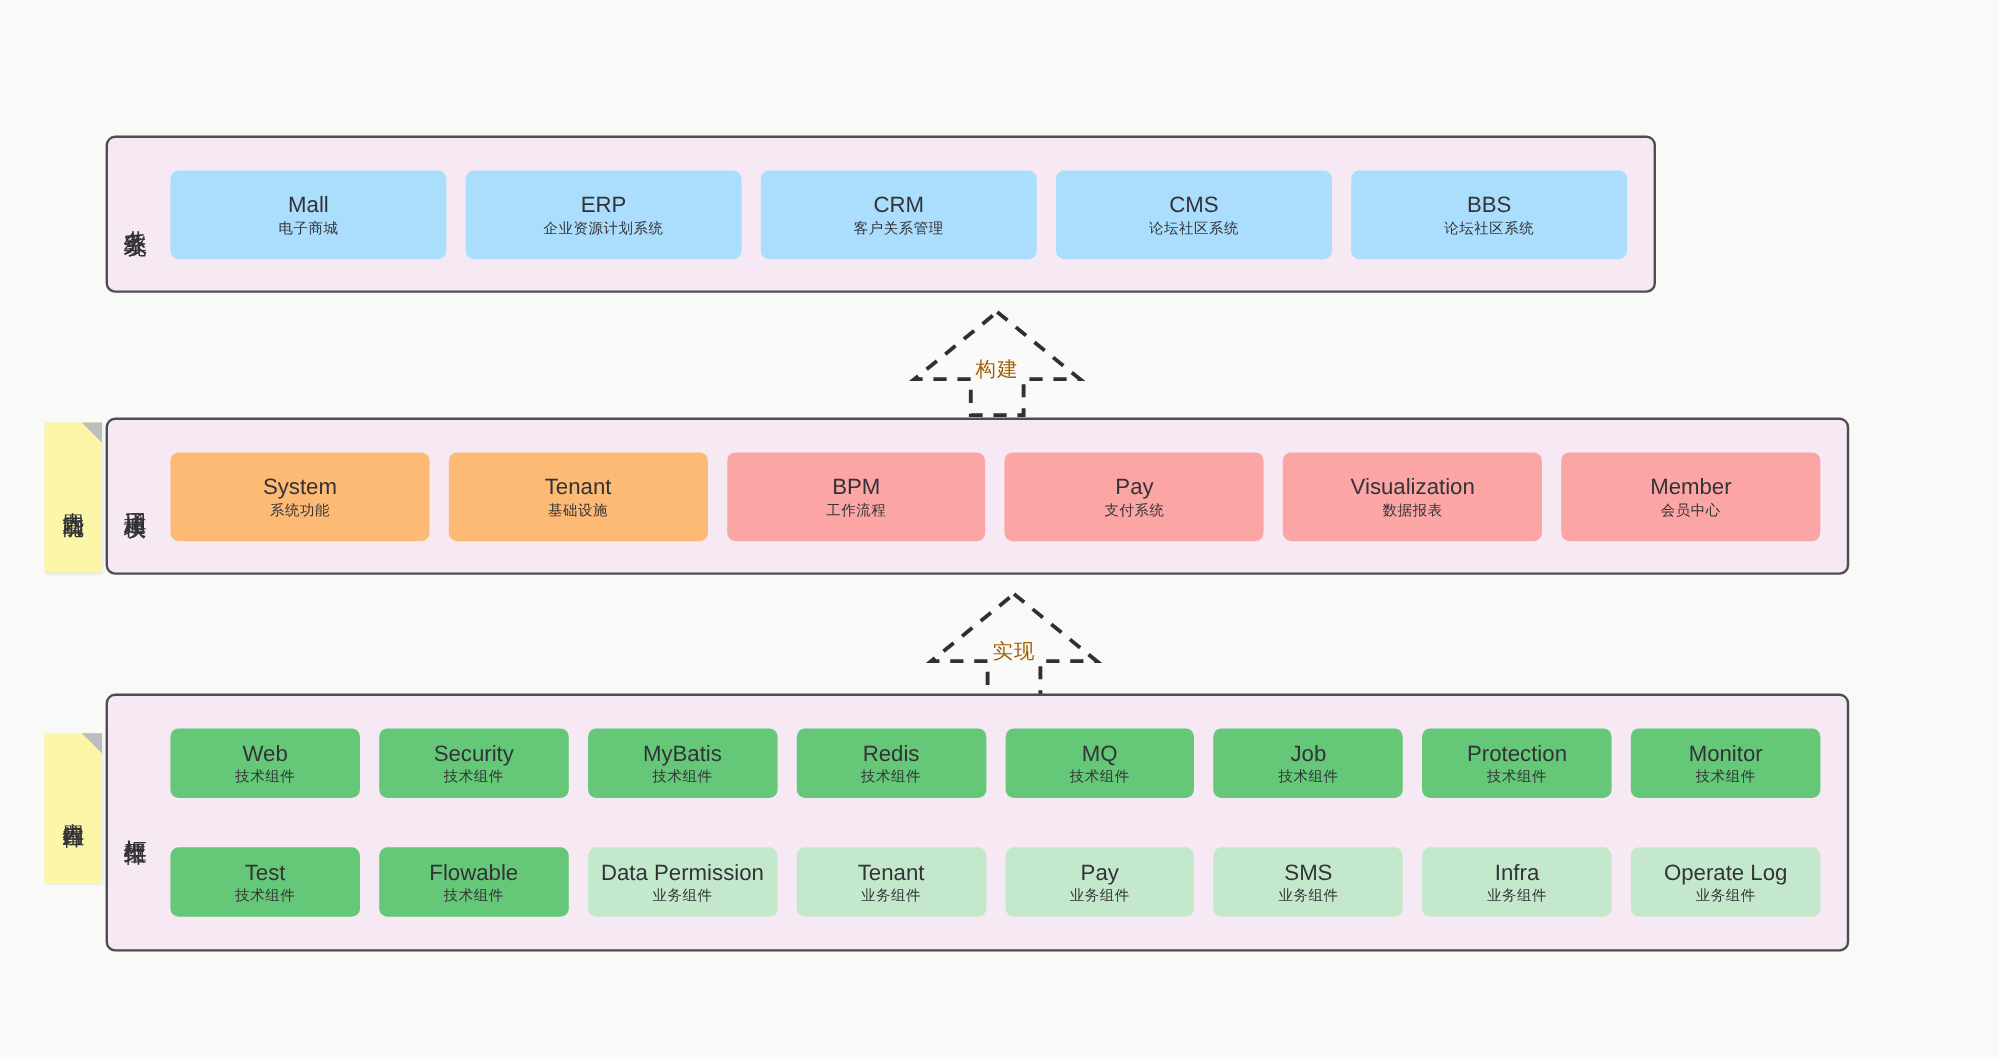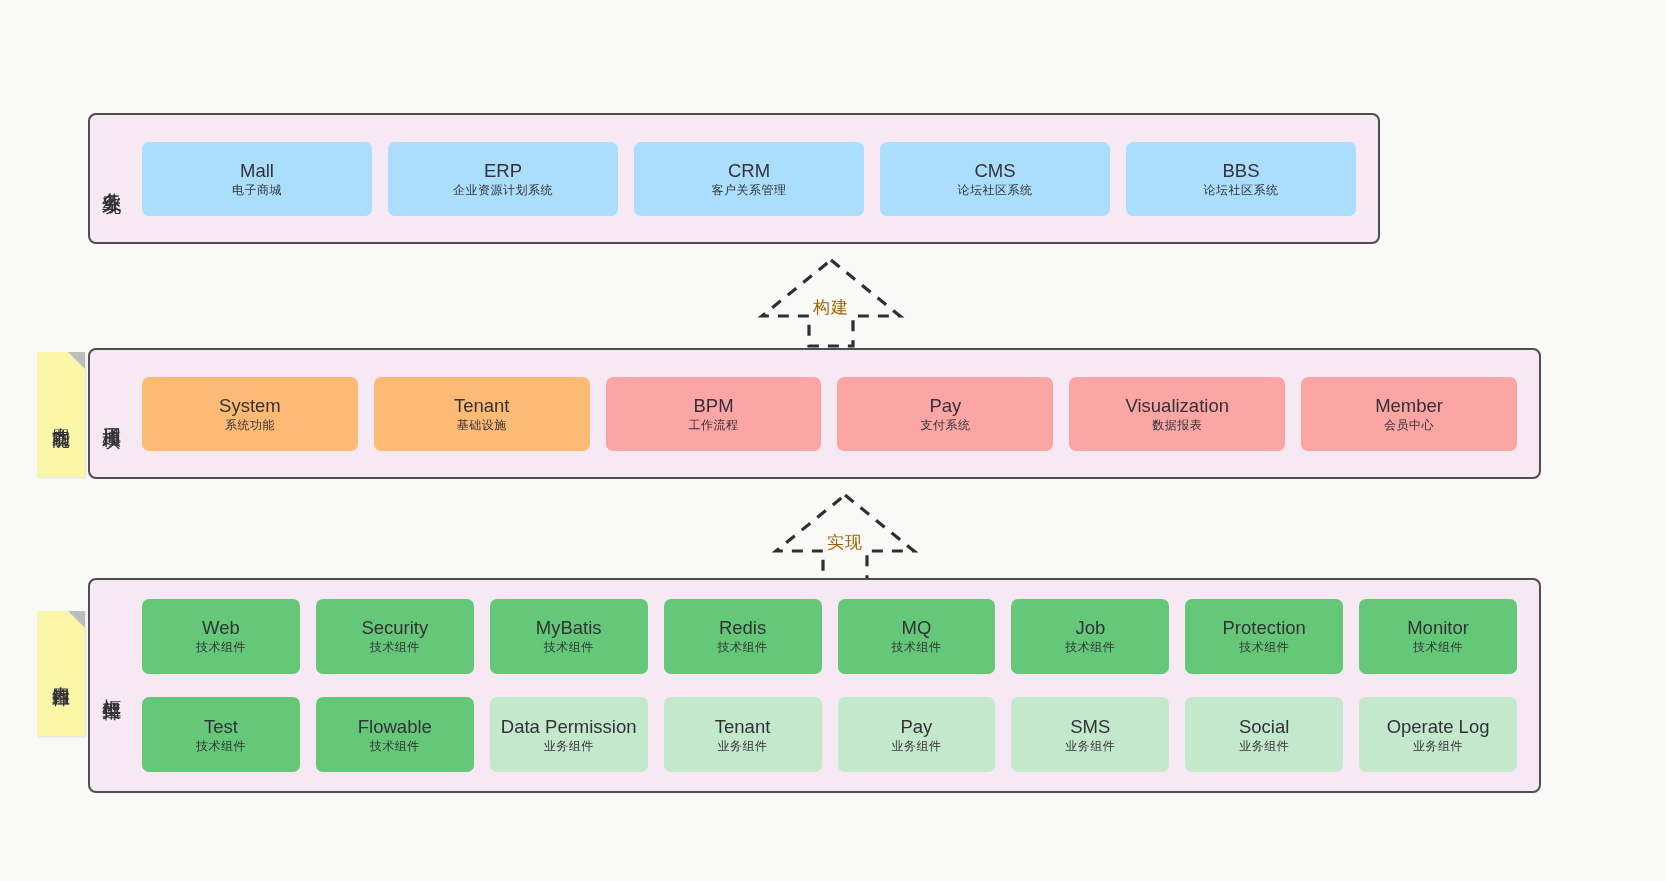--- a/index.html
+++ b/index.html
@@ -89,21 +89,21 @@
   #layer-business { left: 88px; top: 113px; width: 1292px; height: 131px; }
   #layer-business .node { height: 74px; }
 
   
   #layer-modules { left: 88px; top: 348px; width: 1453px; height: 131px; }
   #layer-modules .node { height: 74px; }
 
   
   #layer-framework { left: 88px; top: 578px; width: 1453px; height: 215px; }
   #layer-framework .layer-body { padding: 13px 14px 13px 0; gap: 12px; }
-  #layer-framework .node { height: 75px; }
+  #layer-framework .node { height: 58px; }
 
   
   .sticky {
     position: absolute;
     background: #fcf7a8;
     width: 48px;
     display: flex;
     align-items: center;
     justify-content: center;
     font-size: 18px;
@@ -357,21 +357,21 @@
           </div>
         </div>
         <div class="cell">
           <div class="node lightgreen">
             <span class="en">SMS</span>
             <span class="cn">业务组件</span>
           </div>
         </div>
         <div class="cell">
           <div class="node lightgreen">
-            <span class="en">Social</span>
+            <span class="en">Infra</span>
             <span class="cn">业务组件</span>
           </div>
         </div>
         <div class="cell">
           <div class="node lightgreen">
             <span class="en">Operate Log</span>
             <span class="cn">业务组件</span>
           </div>
         </div>
       </div>

